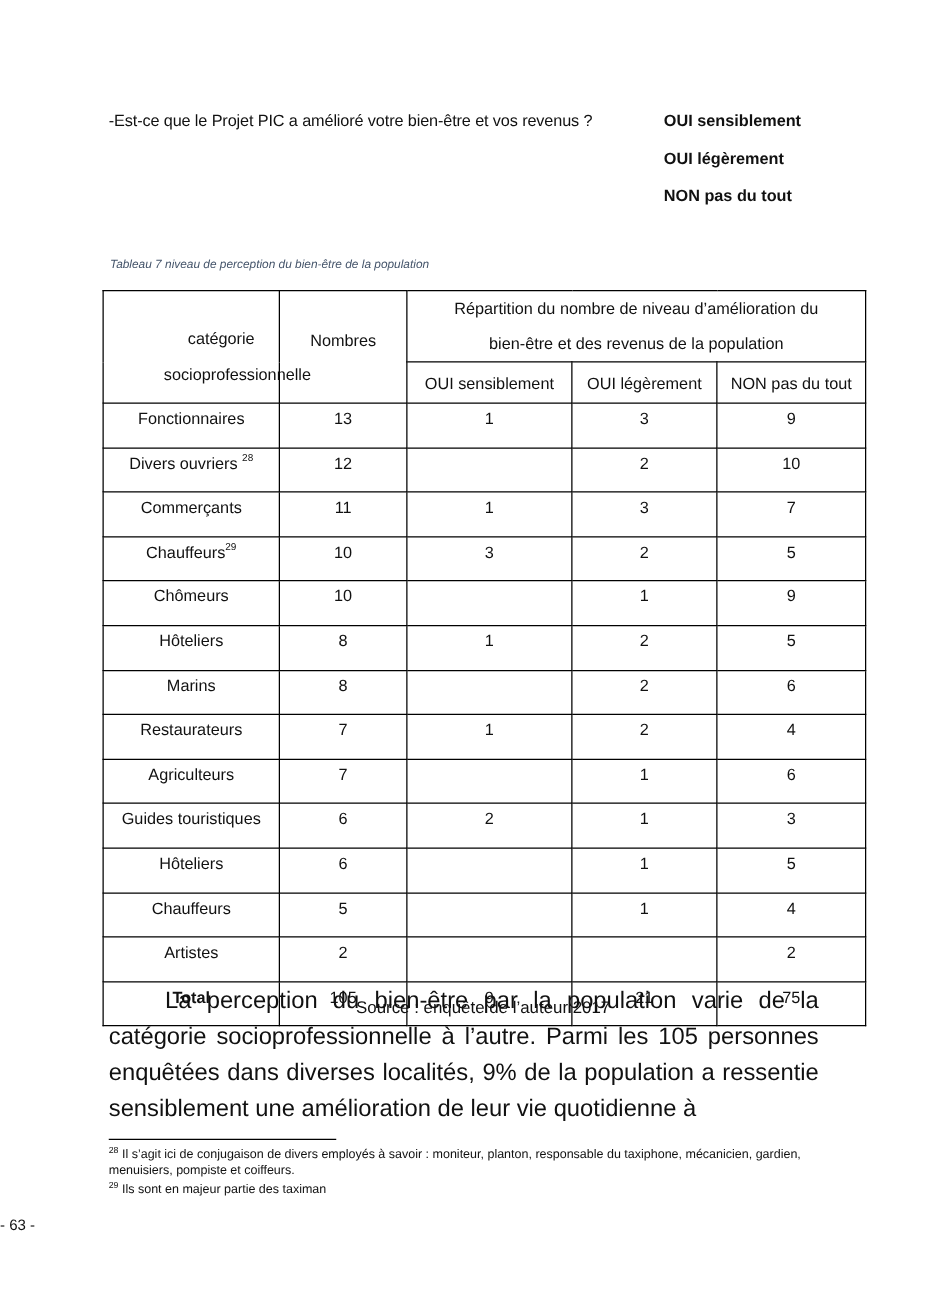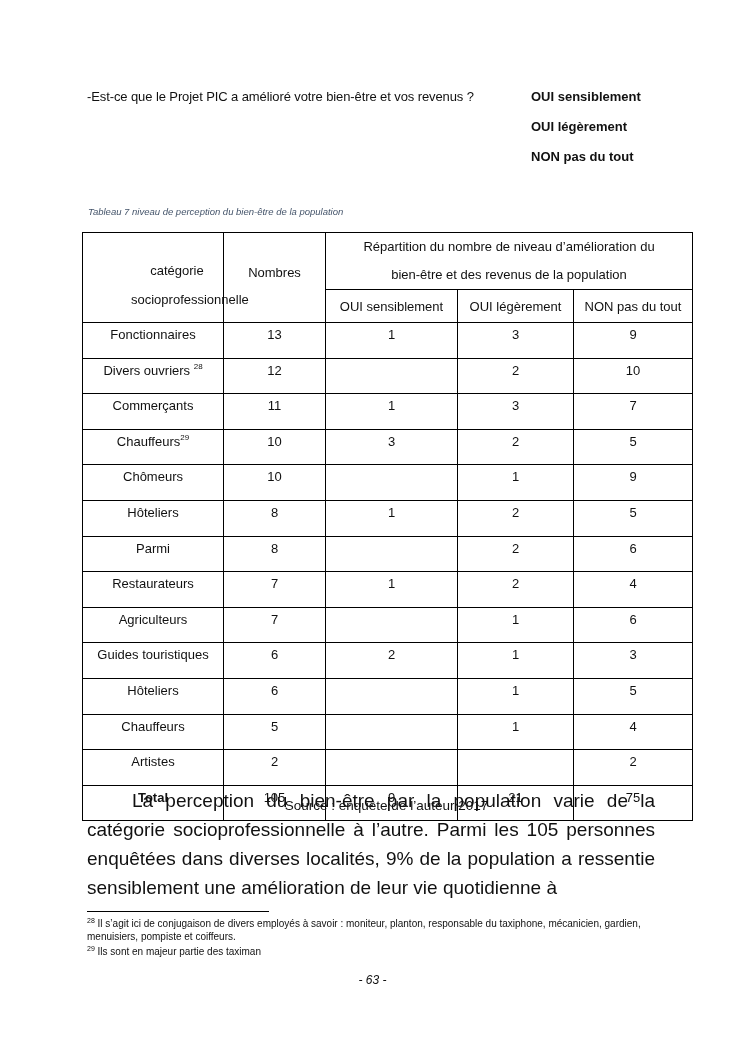--- a/index.html
+++ b/index.html
@@ -20,21 +20,21 @@
   table.data tbody tr.total td { font-weight: normal; }
   table.data tbody tr.total td.lbl { font-weight: bold; }
   sup { font-size: 8px; vertical-align: 6px; line-height: 0; }
   .source { left: 0; width: 745px; top: 798px; text-align: center; font-size: 13.5px; padding-left: 14px; }
   .para { left: 87px; width: 568px; top: 786px; font-size: 19px; line-height: 29px;
           text-align: justify; }
   .para .indent { display: inline-block; width: 45px; }
   .rule { left: 87px; top: 911px; width: 182px; height: 1px; background: #000; }
   .fn { left: 87px; font-size: 10px; line-height: 13px; }
   .fn sup { font-size: 7px; vertical-align: 4px; }
-  .pagenum { left: 0; width: 745px; top: 973px; text-align: center; font-size: 12px; font-style: italic; }
+  .pagenum { left: 0; width: 745px; top: 973px; text-align: left; font-size: 12px; }
 </style>
 </head>
 <body>
 
 <div class="abs question">-Est-ce que le Projet  PIC a amélioré votre bien-être et vos revenus ?</div>
 <div class="abs opt" style="top:89px">OUI sensiblement</div>
 <div class="abs opt" style="top:119px">OUI légèrement</div>
 <div class="abs opt" style="top:149px">NON pas du tout</div>
 
 <div class="abs caption">Tableau 7 niveau de perception du bien-être de la population</div>
@@ -102,21 +102,21 @@
         <td>9</td>
       </tr>
       <tr>
         <td><span>Hôteliers</span></td>
         <td>8</td>
         <td>1</td>
         <td>2</td>
         <td>5</td>
       </tr>
       <tr>
-        <td><span>Parmi</span></td>
+        <td><span>Marins</span></td>
         <td>8</td>
         <td></td>
         <td>2</td>
         <td>6</td>
       </tr>
       <tr>
         <td><span>Restaurateurs</span></td>
         <td>7</td>
         <td>1</td>
         <td>2</td>

